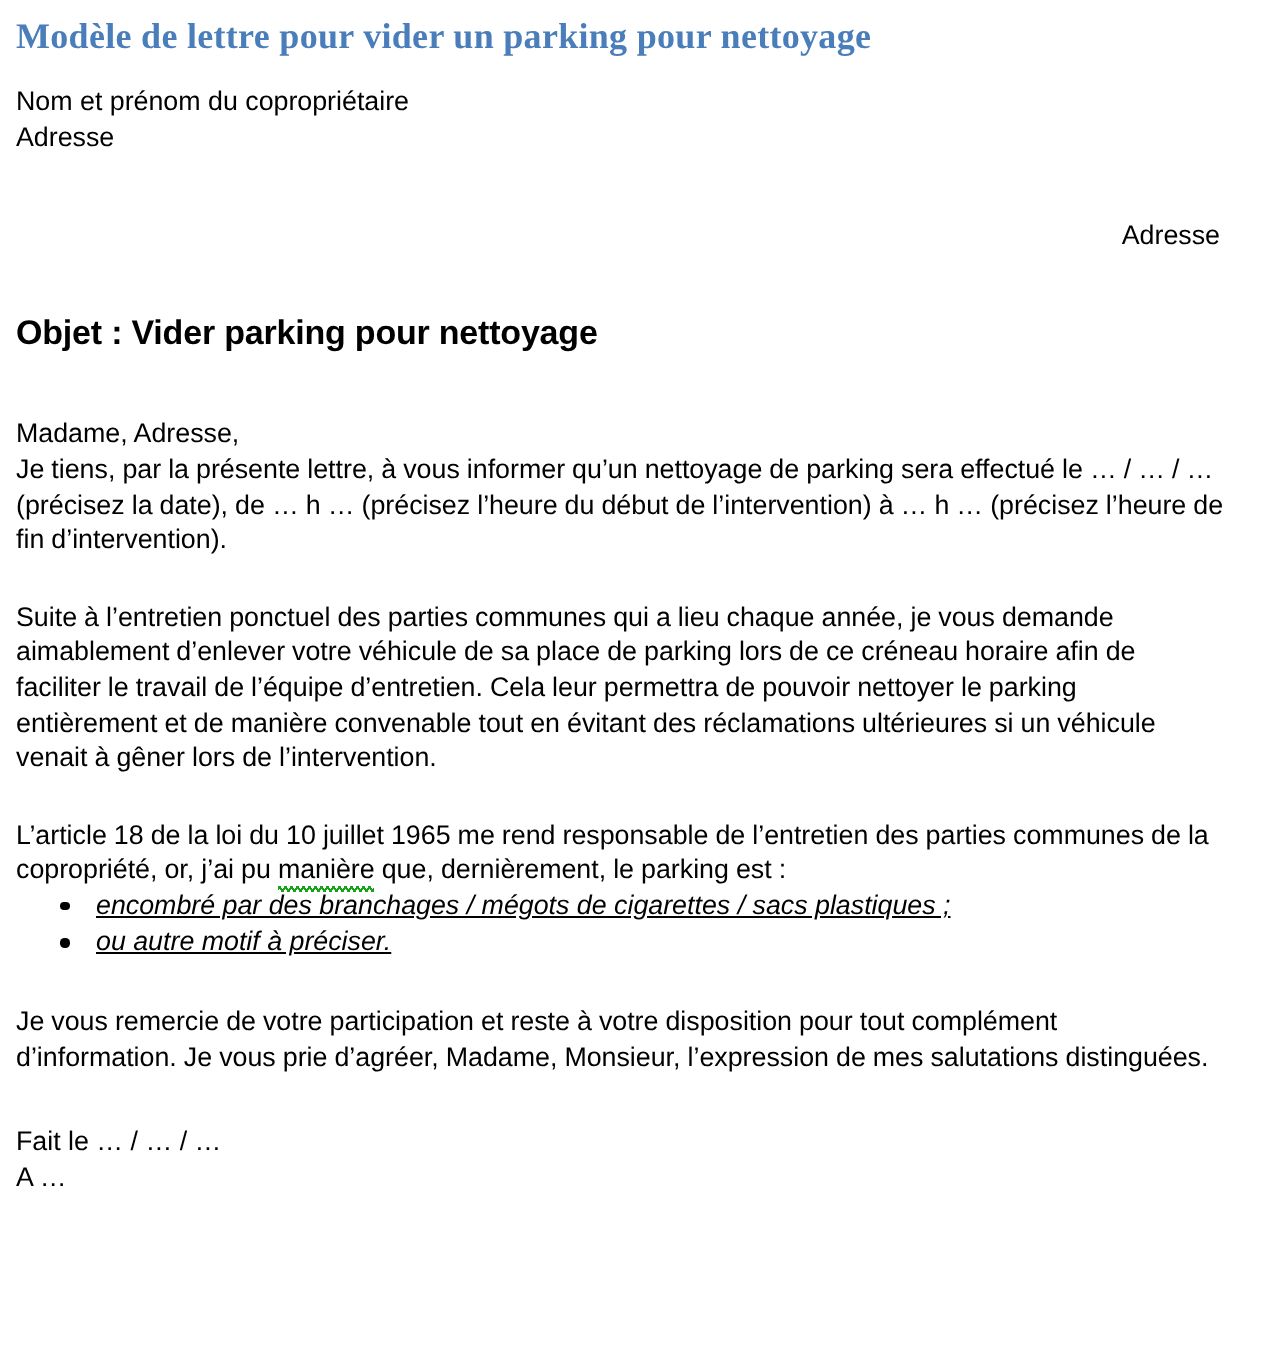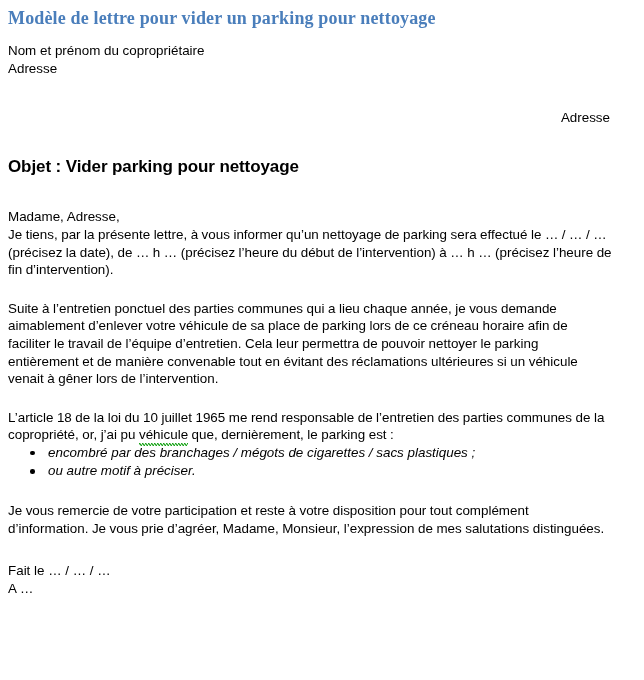--- a/index.html
+++ b/index.html
@@ -102,20 +102,21 @@
     list-style: none;
     margin: 0;
     padding: 0;
   }
   ul.bullets li {
     position: relative;
     padding-left: 40px;
     font-style: italic;
     line-height: 18.5px;
     font-size: 13.4px;
+    text-decoration: underline;
   }
   ul.bullets li .dot {
     position: absolute;
     left: 22px;
     top: 7px;
     width: 4.5px;
     height: 4.5px;
     background: #000;
     border-radius: 50%;
   }
@@ -158,21 +159,21 @@
 
     <p class="para">Je tiens, par la présente lettre, à vous informer qu’un nettoyage de parking sera effectué le … / … / … (précisez la date), de … h … (précisez l’heure du début de l’intervention) à … h … (précisez l’heure de fin d’intervention).</p>
 
     <div class="gap-md"></div>
 
     <p class="para">Suite à l’entretien ponctuel des parties communes qui a lieu chaque année, je vous demande aimablement d’enlever votre véhicule de sa place de parking lors de ce créneau horaire afin de faciliter le travail de l’équipe d’entretien. Cela leur permettra de pouvoir nettoyer le parking entièrement et de manière convenable tout en évitant des réclamations ultérieures si un véhicule venait à gêner lors de l’intervention.</p>
 
     <div class="gap-md"></div>
 
     <p class="para">
-      <span>L’article 18 de la loi du 10 juillet 1965 me rend responsable de l’entretien des parties communes de la copropriété, or, j’ai pu </span><span class="squiggle">véhicule</span><span> que, dernièrement, le parking est :</span>
+      <span>L’article 18 de la loi du 10 juillet 1965 me rend responsable de l’entretien des parties communes de la copropriété, or, j’ai pu </span><span class="squiggle">manière</span><span> que, dernièrement, le parking est :</span>
     </p>
 
     <ul class="bullets">
       <li>
         <span class="dot"></span>
         <span>encombré par des branchages / mégots de cigarettes / sacs plastiques ;</span>
       </li>
       <li>
         <span class="dot"></span>
         <span>ou autre motif à préciser.</span>

